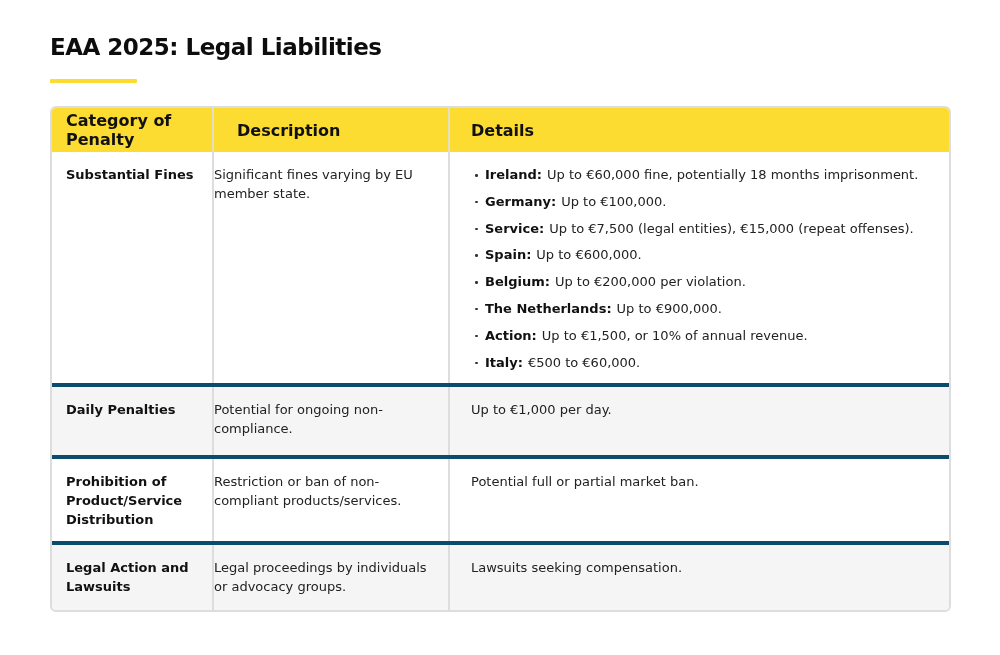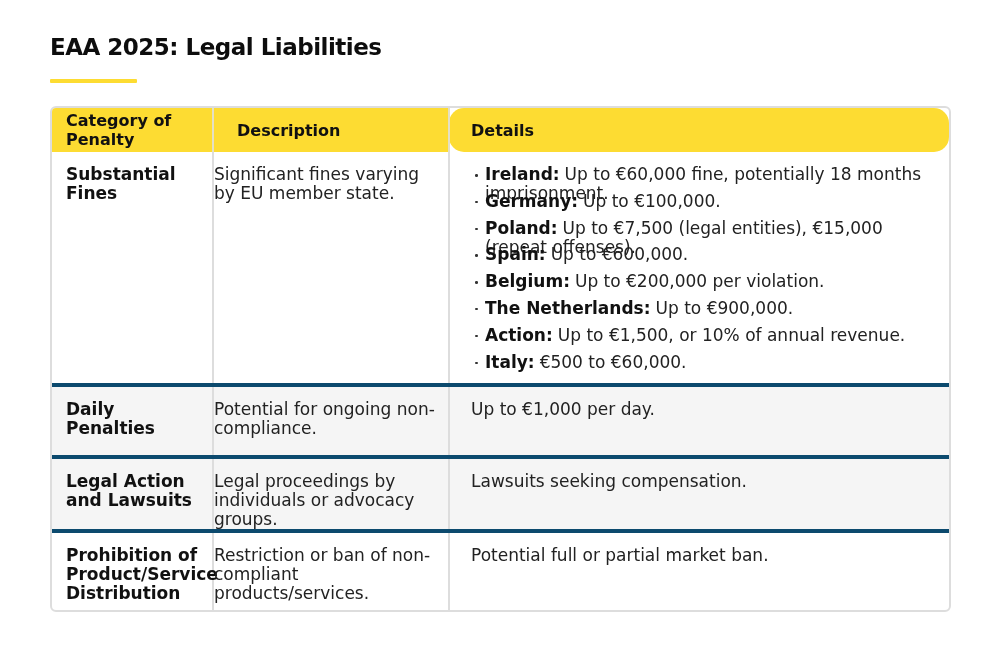--- a/index.html
+++ b/index.html
@@ -29,24 +29,24 @@
 
   thead tr { background: #fddc32; height: 44px; }
   th {
     text-align: left; font-size: 16px; font-weight: bold; color: #111;
     vertical-align: middle;
     border-right: 2px solid #e4e0c4;
   }
   th:last-child { border-right: none; }
   th.h1 { padding-left: 14px; }
   th.h2 { padding-left: 23px; }
-  th.h3 { padding-left: 21px; border-radius: 15px; }
+  th.h3 { padding-left: 21px; }
 
   td {
-    vertical-align: top; font-size: 17px; line-height: 19px; color: #222;
+    vertical-align: top; font-size: 13px; line-height: 19px; color: #222;
     border-right: 2px solid #dddddd;
     padding-top: 13px;
   }
   td:last-child { border-right: none; }
   td.cat { padding-left: 14px; font-weight: bold; color: #111; padding-right: 10px; }
   td.desc { padding-right: 12px; }
   td.det { padding-left: 21px; }
 
   tbody tr.row { border-top: 4px solid #0c4a6e; }
   tbody tr.first { border-top: none; }
@@ -86,39 +86,39 @@
       </tr>
     </thead>
     <tbody>
       <tr class="row first r1">
         <td class="cat">Substantial Fines</td>
         <td class="desc">Significant fines varying by EU member state.</td>
         <td class="det">
           <ul class="fines">
             <li><span class="country">Ireland:</span><span>Up to €60,000 fine, potentially 18 months imprisonment.</span></li>
             <li><span class="country">Germany:</span><span>Up to €100,000.</span></li>
-            <li><span class="country">Poland:</span><span>Up to €7,500 (legal entities), €15,000 (repeat offenses).</span></li>
+            <li><span class="country">Service:</span><span>Up to €7,500 (legal entities), €15,000 (repeat offenses).</span></li>
             <li><span class="country">Spain:</span><span>Up to €600,000.</span></li>
             <li><span class="country">Belgium:</span><span>Up to €200,000 per violation.</span></li>
             <li><span class="country">The Netherlands:</span><span>Up to €900,000.</span></li>
             <li><span class="country">Action:</span><span>Up to €1,500, or 10% of annual revenue.</span></li>
             <li><span class="country">Italy:</span><span>€500 to €60,000.</span></li>
           </ul>
         </td>
       </tr>
       <tr class="row alt r2">
         <td class="cat">Daily Penalties</td>
         <td class="desc">Potential for ongoing non-compliance.</td>
         <td class="det">Up to €1,000 per day.</td>
       </tr>
+      <tr class="row r3">
+        <td class="cat">Prohibition of Product/Service Distribution</td>
+        <td class="desc">Restriction or ban of non-compliant products/services.</td>
+        <td class="det">Potential full or partial market ban.</td>
+      </tr>
       <tr class="row alt r4">
         <td class="cat">Legal Action and Lawsuits</td>
         <td class="desc">Legal proceedings by individuals or advocacy groups.</td>
         <td class="det">Lawsuits seeking compensation.</td>
-      </tr>
-      <tr class="row r3">
-        <td class="cat">Prohibition of Product/Service Distribution</td>
-        <td class="desc">Restriction or ban of non-compliant products/services.</td>
-        <td class="det">Potential full or partial market ban.</td>
       </tr>
     </tbody>
   </table>
 </div>
 
 </body></html>

